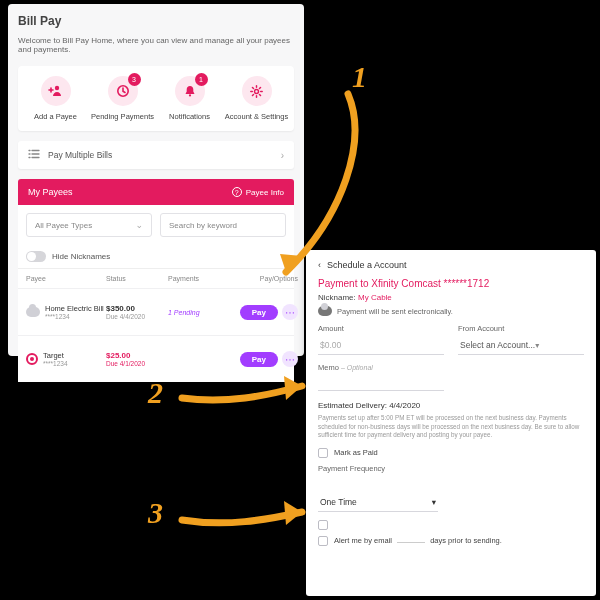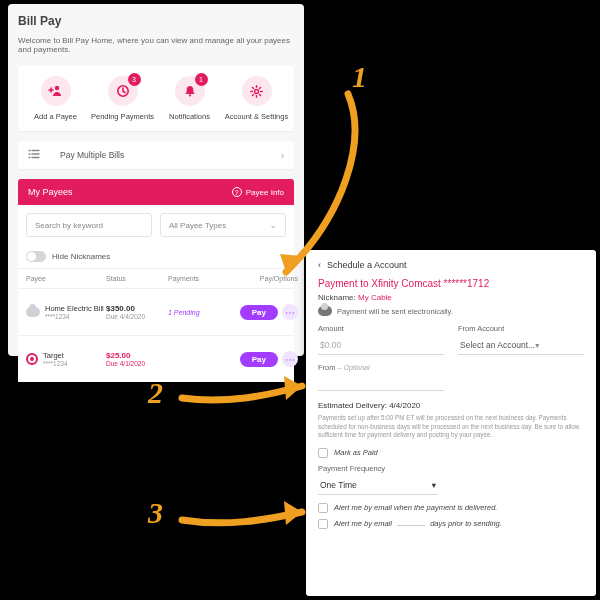--- a/index.html
+++ b/index.html
@@ -24,21 +24,21 @@
   .action .circle {
     width: 30px; height: 30px; border-radius: 50%; background: #fde7ef;
     display: flex; align-items: center; justify-content: center; margin-bottom: 6px;
     color: #e31b5f; font-size: 13px; position: relative;
   }
   .action .label { font-size: 7.5px; color: #444; text-align: left; }
   .badge { position: absolute; top: -3px; right: -3px; background: #e31b5f; color: #fff; border-radius: 50%; width: 13px; height: 13px; font-size: 7px; display: flex; align-items: center; justify-content: center; }
 
   .multipay {
     background: #fff; border-radius: 3px; padding: 8px 10px;
-    display: flex; align-items: center; gap: 20px; box-shadow: 0 1px 2px rgba(0,0,0,.06);
+    display: flex; align-items: center; gap: 8px; box-shadow: 0 1px 2px rgba(0,0,0,.06);
     margin-bottom: 10px; font-size: 8.5px; color: #555;
   }
   .multipay .chev { margin-left: auto; color: #aaa; font-size: 10px; }
 
   .mypayees-hdr {
     background: #e31b5f; color: #fff; padding: 8px 10px; font-size: 9px;
     border-top-left-radius: 3px; border-top-right-radius: 3px;
     display: flex; justify-content: space-between; align-items: center;
   }
   .mypayees-hdr .info { display: flex; align-items: center; gap: 4px; font-size: 8px; }
@@ -87,25 +87,25 @@
   .form-grid { display: grid; grid-template-columns: 1fr 1fr; gap: 8px 14px; margin-bottom: 10px; }
   .fld .lbl { font-size: 7.5px; color: #666; margin-bottom: 3px; }
   .fld .lbl .opt { color: #aaa; font-style: italic; font-size: 7px; }
   .fld .input { border-bottom: 1px solid #d7d7dd; padding: 4px 2px; font-size: 8.5px; color: #555; display: flex; align-items: center; justify-content: flex-start; min-height: 16px; }
   .fld .input .chev { color: #888; font-size: 8px; }
   .fld .input .cal { color: #666; font-size: 10px; }
 
   .est { font-size: 8px; color: #333; margin-bottom: 4px; }
   .disclaimer { font-size: 6.3px; color: #999; line-height: 1.35; margin-bottom: 8px; }
 
-  .chk-line { display: flex; align-items: center; gap: 6px; font-size: 7.5px; color: #444; margin-bottom: 6px; font-style: italic; }
+  .chk-line { display: flex; align-items: center; gap: 6px; font-size: 7.5px; color: #444; margin-bottom: 6px; }
   .chk { width: 10px; height: 10px; border: 1px solid #bcbcc4; border-radius: 2px; flex-shrink: 0; }
 
   .adv { font-size: 8.5px; color: #e31b5f; margin: 8px 0 6px; }
-  .freq .lbl { font-size: 7.5px; color: #666; margin-bottom: 3px; }
+  .freq .lbl { font-size: 7.5px; color: #666; margin-bottom: 20px; }
   .freq .input { border-bottom: 1px solid #d7d7dd; padding: 4px 2px; font-size: 8.5px; color: #333; display: flex; justify-content: space-between; align-items: center; width: 120px; }
 
   .inline-gap { display: inline-block; width: 28px; border-bottom: 1px solid #ccc; margin: 0 3px; }
 
   
   .marker-num {
     position: absolute; font-family: "Comic Sans MS", "Segoe Script", cursive;
     color: #f0a020; font-size: 30px; font-style: italic; font-weight: 700;
     text-shadow: 0 0 1px rgba(0,0,0,.15);
   }
@@ -179,25 +179,25 @@
   <div class="mypayees-hdr">
     <span>My Payees</span>
     <span class="info">
       <span style="display:inline-flex;width:10px;height:10px;border:1px solid #fff;border-radius:50%;align-items:center;justify-content:center;font-size:7px;">?</span>
       <span>Payee Info</span>
     </span>
   </div>
 
   <div class="filter-row">
     <div class="field">
-      <span>Search by keyword</span>
-    </div>
-    <div class="field">
       <span>All Payee Types</span>
       <span class="chev">⌄</span>
+    </div>
+    <div class="field">
+      <span>Search by keyword</span>
     </div>
   </div>
 
   <div class="hide-row">
     <div class="toggle"></div>
     <span>Hide Nicknames</span>
   </div>
 
   <div class="tbl-head">
     <span>Payee</span>
@@ -268,21 +268,21 @@
       </div>
     </div>
     <div class="fld">
       <div class="lbl">From Account</div>
       <div class="input">
         <span>Select an Account...</span>
         <span class="chev">▾</span>
       </div>
     </div>
     <div class="fld">
-      <div class="lbl"><span>From</span> <span class="opt">– Optional</span></div>
+      <div class="lbl"><span>Memo</span> <span class="opt">– Optional</span></div>
       <div class="input"></div>
     </div>
   </div>
 
   <div class="est">Estimated Delivery: 4/4/2020</div>
   <div class="disclaimer">Payments set up after 5:00 PM ET will be processed on the next business day. Payments scheduled for non-business days will be processed on the next business day. Be sure to allow sufficient time for payment delivery and posting by your payee.</div>
 
   <div class="chk-line">
     <div class="chk"></div>
     <span>Mark as Paid</span>
@@ -294,21 +294,20 @@
     <div class="input">
       <span>One Time</span>
       <span>▾</span>
     </div>
   </div>
 
   <div style="height:8px;"></div>
 
   <div class="chk-line">
     <div class="chk"></div>
-    <span>Alert me by email when the payment is delivered.</span>
   </div>
   <div class="chk-line">
     <div class="chk"></div>
     <span>
       <span>Alert me by email</span>
       <span class="inline-gap"></span>
       <span>days prior to sending.</span>
     </span>
   </div>
 </div>

